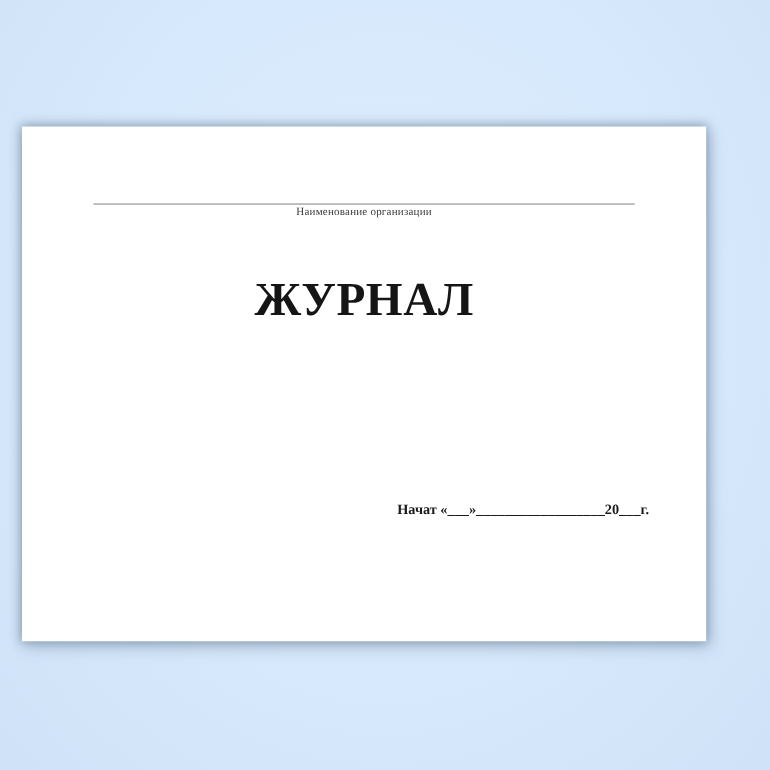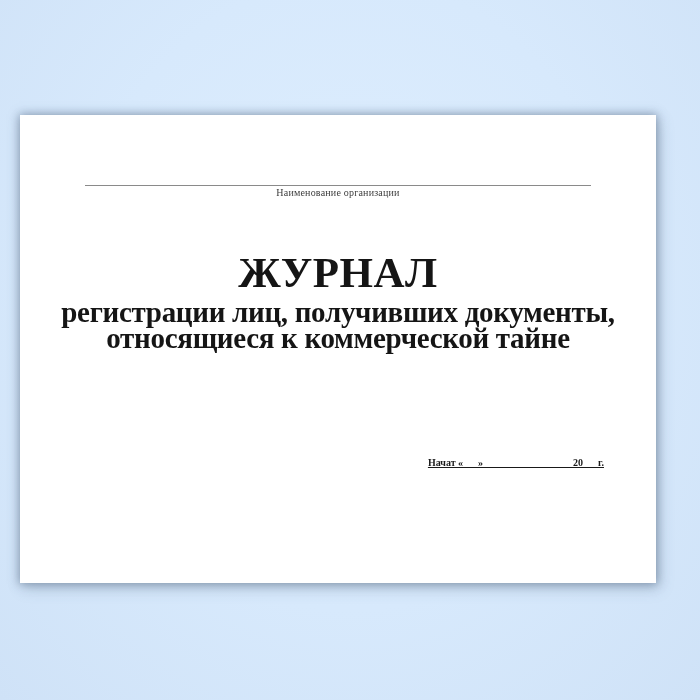--- a/index.html
+++ b/index.html
@@ -18,21 +18,20 @@
   }
   .page {
     position: absolute;
     left: 20px;
     top: 115px;
     width: 622px;
     height: 468px;
     background: #ffffff;
     box-shadow: 0 0 9px 1px rgba(84, 104, 130, 0.55),
                 3px 5px 14px rgba(84, 104, 130, 0.28);
-    padding-left: 14px;
   }
   .org-line {
     position: absolute;
     left: 65px;
     right: 65px;
     top: 70px;
     height: 0;
     border-top: 1.5px solid #8a8a8a;
   }
   .org-caption {
@@ -69,41 +68,36 @@
     line-height: 26px;
     font-weight: bold;
     color: #151515;
     letter-spacing: -0.3px;
   }
   .date-fields {
     position: absolute;
     right: 52px;
     top: 334px;
     text-align: right;
-    font-size: 10px;
+    font-size: 13px;
     line-height: 27px;
     font-weight: bold;
     color: #1a1a1a;
-    text-decoration: underline;
   }
 </style>
 </head>
 <body>
 
 <div class="scene">
   <div class="page">
 
     <div class="org-line"></div>
     <div class="org-caption">Наименование организации</div>
 
     <h1 class="title">ЖУРНАЛ</h1>
 
-    <div class="subtitle">
-      <div>регистрации лиц, получивших документы,</div>
-      <div>относящиеся к коммерческой тайне</div>
-    </div>
 
     <div class="date-fields">
       <div>Начат «___»__________________20___г.</div>
     </div>
 
   </div>
 </div>
 
 </body></html>

